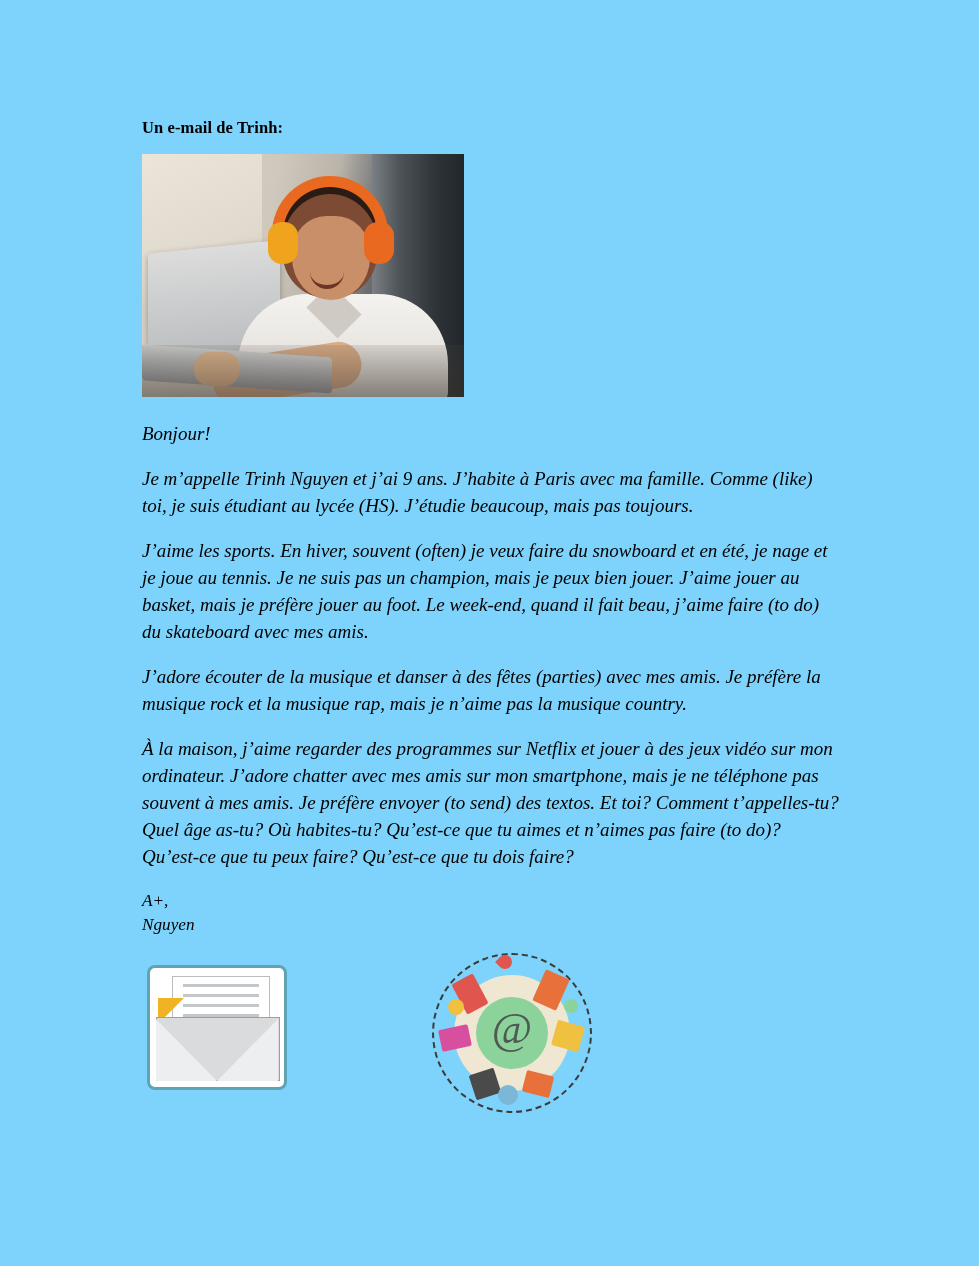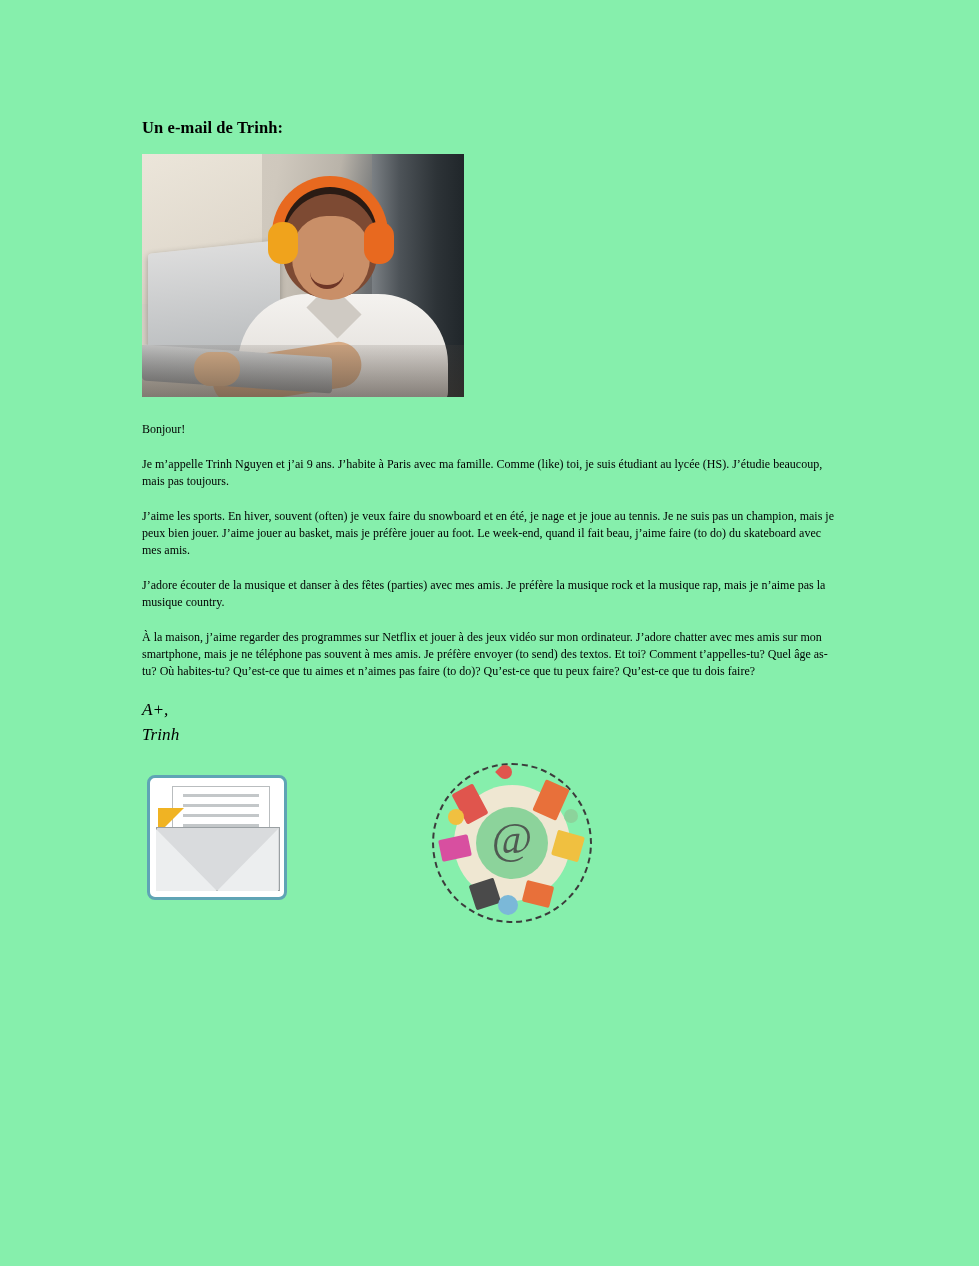--- a/index.html
+++ b/index.html
@@ -13,21 +13,21 @@
     font-family: "Liberation Serif", serif;
     color: #000000;
     position: relative;
     overflow: hidden;
   }
   .page {
     position: absolute;
     left: 0; top: 0;
     width: 979px;
     height: 1266px;
-    background: #86efac;
+    background: #7dd3fc;
   }
   .content {
     position: absolute;
     left: 142px;
     top: 118px;
     width: 700px;
   }
   .doc-title {
     font-weight: bold;
     font-size: 16.5px;
@@ -159,21 +159,22 @@
   .photo .hand {
     position: absolute;
     left: 52px; top: 198px;
     width: 46px; height: 34px;
     background: #e0b68e;
     border-radius: 16px;
   }
 
   
   .para {
-    font-size: 12px;
+    font-style: italic;
+    font-size: 19px;
     line-height: 1.42;
     margin: 0 0 18px 0;
   }
   .sign { font-style: italic; font-size: 17.2px; line-height: 1.42; margin: 0; }
 
   
   .bottom-row {
     position: relative;
     height: 180px;
     margin-top: 16px;
@@ -306,21 +307,21 @@
       <div class="hand"></div>
       <div class="deskshadow"></div>
     </div>
 
     <p class="para">Bonjour!</p>
     <p class="para">Je m’appelle Trinh Nguyen et j’ai 9 ans.  J’habite à Paris avec ma famille. Comme (like) toi, je suis étudiant au lycée (HS).  J’étudie beaucoup, mais pas toujours.</p>
     <p class="para">J’aime les sports.  En hiver, souvent (often) je veux faire du snowboard et en été, je nage et je joue au tennis.  Je ne suis pas un champion, mais je peux bien jouer. J’aime jouer au basket, mais je préfère jouer au foot.  Le week-end, quand il fait beau, j’aime faire (to do) du skateboard avec mes amis.</p>
     <p class="para">J’adore écouter de la musique et danser à des fêtes (parties) avec mes amis.  Je préfère la musique rock et la musique rap, mais je n’aime pas la musique country.</p>
     <p class="para">À la maison, j’aime regarder des programmes sur Netflix et jouer à des jeux vidéo sur mon ordinateur.  J’adore chatter avec mes amis sur mon smartphone, mais je ne téléphone pas souvent à mes amis.  Je préfère envoyer (to send) des textos.  Et toi?  Comment t’appelles-tu?  Quel âge as-tu? Où habites-tu? Qu’est-ce que tu aimes et n’aimes pas faire (to do)?   Qu’est-ce que tu peux faire?  Qu’est-ce que tu dois faire?</p>
     <p class="sign">A+,</p>
-    <p class="sign">Trinh</p>
+    <p class="sign">Nguyen</p>
 
     <div class="bottom-row">
 
       <div class="envelope">
         <div class="env-letter">
           <i></i>
             <i></i>
             <i></i>
             <i></i>
             <i></i>

